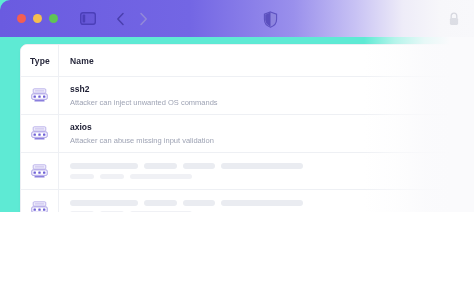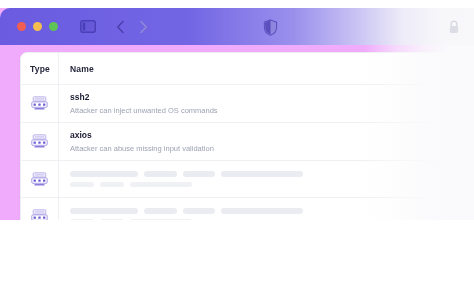--- a/index.html
+++ b/index.html
@@ -10,23 +10,22 @@
     overflow: hidden;
     background: #ffffff;
     font-family: "Liberation Sans", sans-serif;
     -webkit-font-smoothing: antialiased;
   }
 
   #app {
     position: relative;
     width: 474px;
     height: 212px;
-    background: #f0abfc;
+    background: #5eead4;
     overflow: hidden;
-    margin-top: 8px;
   }
 
   
   .titlebar {
     position: absolute;
     top: 0; left: 0;
     width: 474px;
     height: 37px;
     border-top-left-radius: 10px;
     background: linear-gradient(

